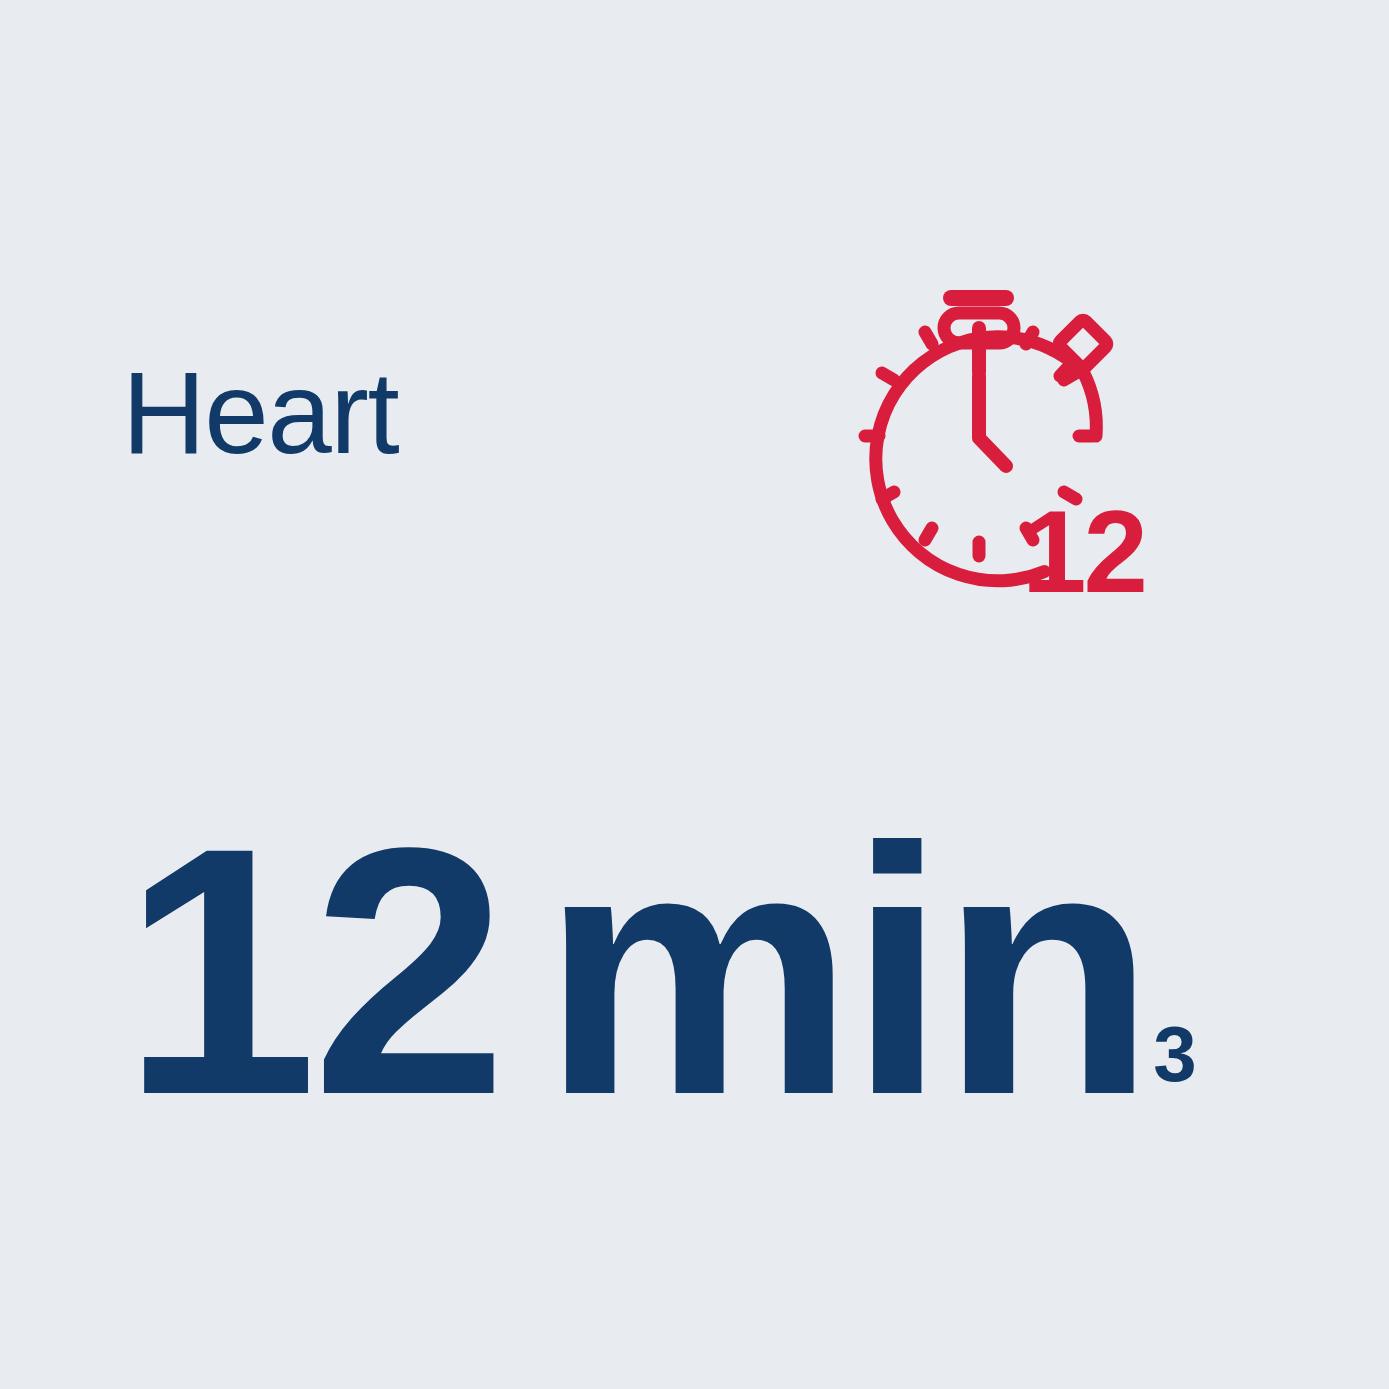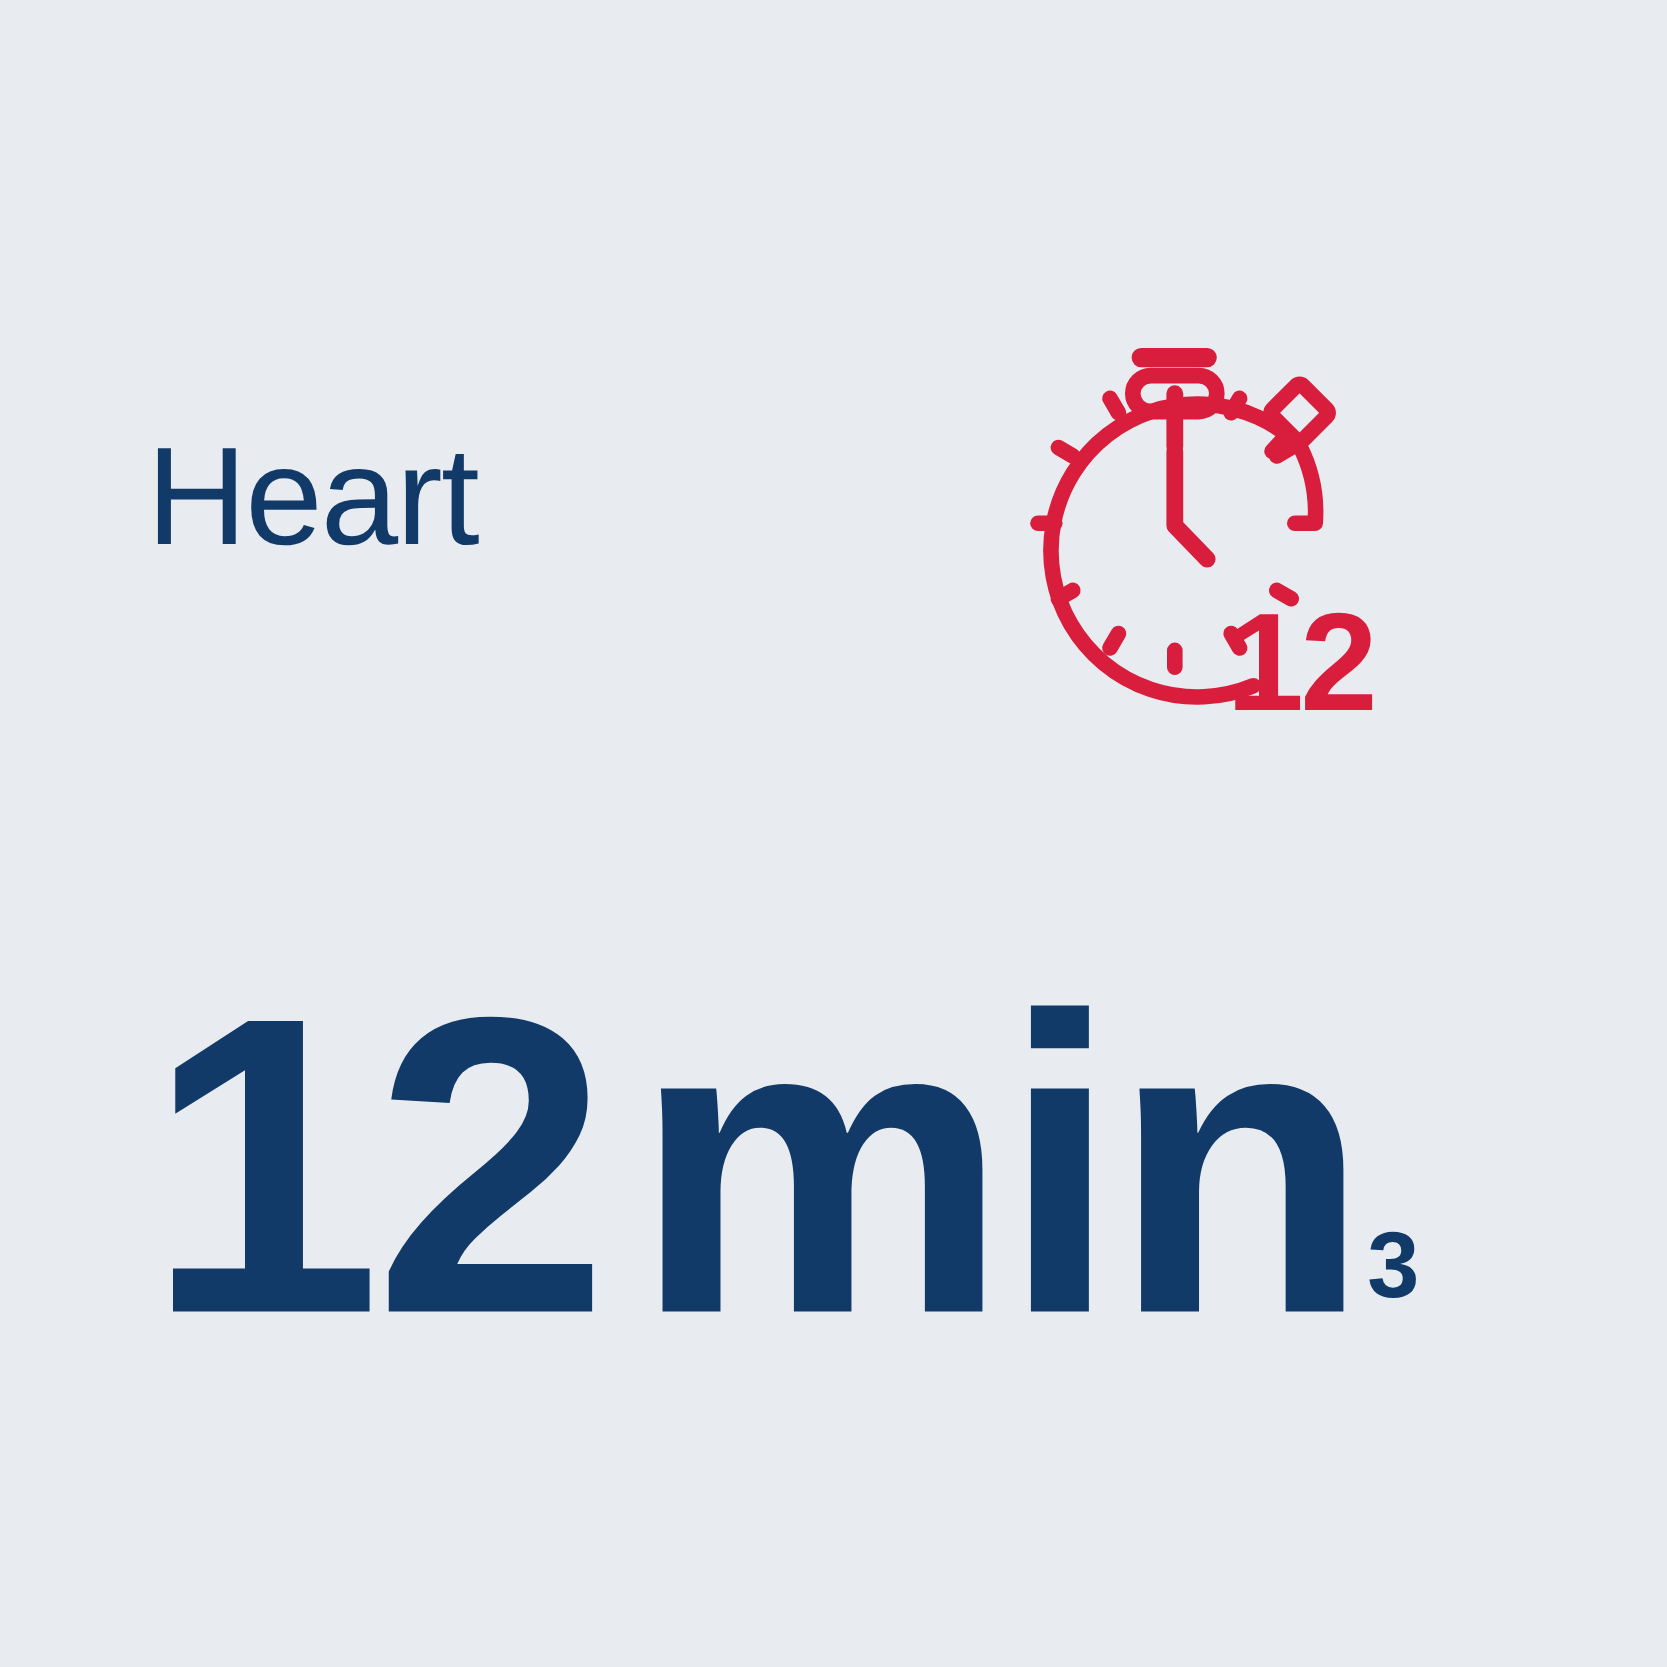--- a/index.html
+++ b/index.html
@@ -51,21 +51,21 @@
     font-family: "Liberation Sans", sans-serif;
     font-size: 352px;
     font-weight: 700;
     letter-spacing: -6px;
   }
   .stat-unit {
     font-family: "Liberation Sans", sans-serif;
     font-size: 352px;
     font-weight: 700;
     letter-spacing: -6px;
-    margin-left: 26px;
+    margin-left: 40px;
   }
   .stat-footnote {
     font-family: "Liberation Sans", sans-serif;
     font-size: 78px;
     font-weight: 700;
     vertical-align: super;
     letter-spacing: 0;
     margin-left: 4px;
     position: relative;
     top: -6px;

